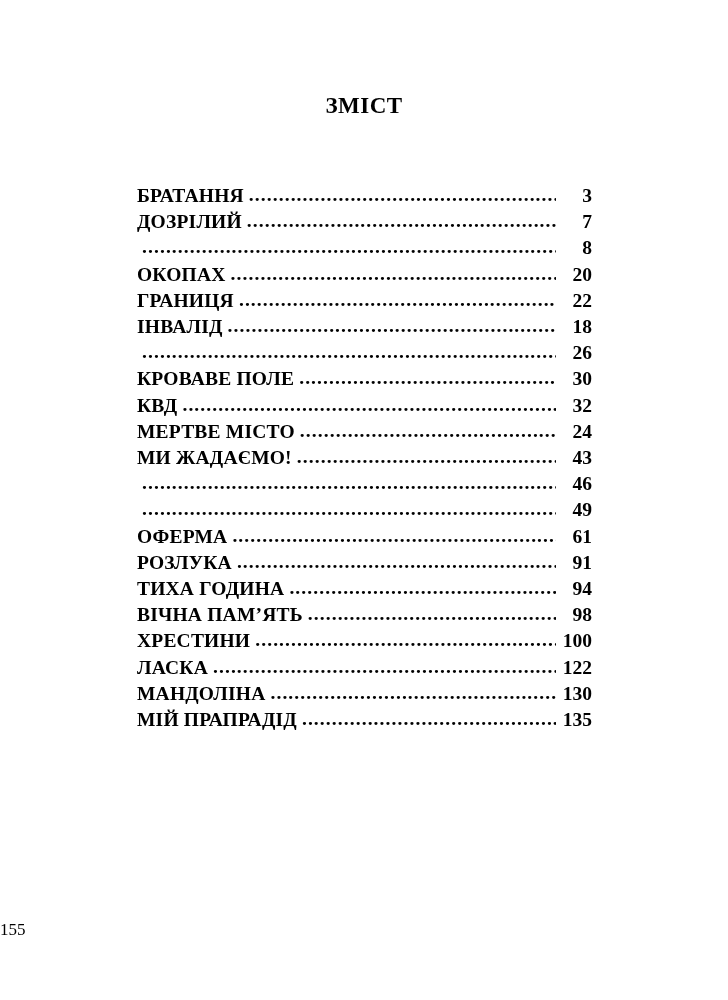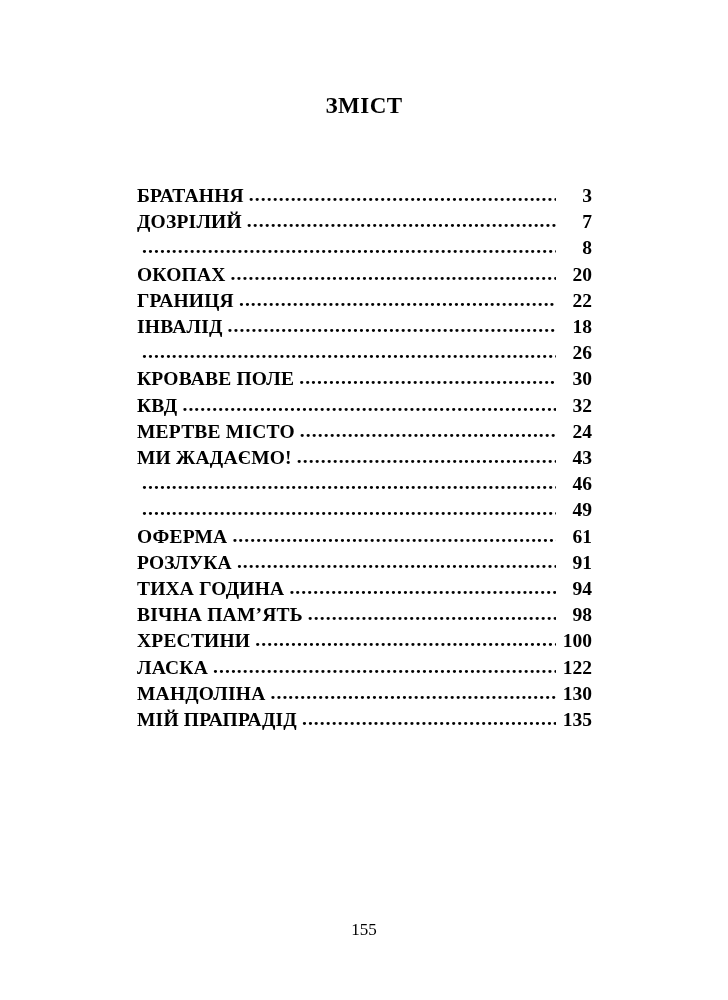--- a/index.html
+++ b/index.html
@@ -64,21 +64,20 @@
   .toc-page {
     flex: 0 0 auto;
     text-align: right;
     min-width: 34px;
   }
   .folio {
     position: absolute;
     top: 920px;
     left: 0;
     width: 728px;
-    text-align: center;
     font-size: 17px;
     font-weight: normal;
     font-family: "Liberation Serif", serif;
   }
 </style>
 </head>
 <body>
 
 <div class="page">
 

